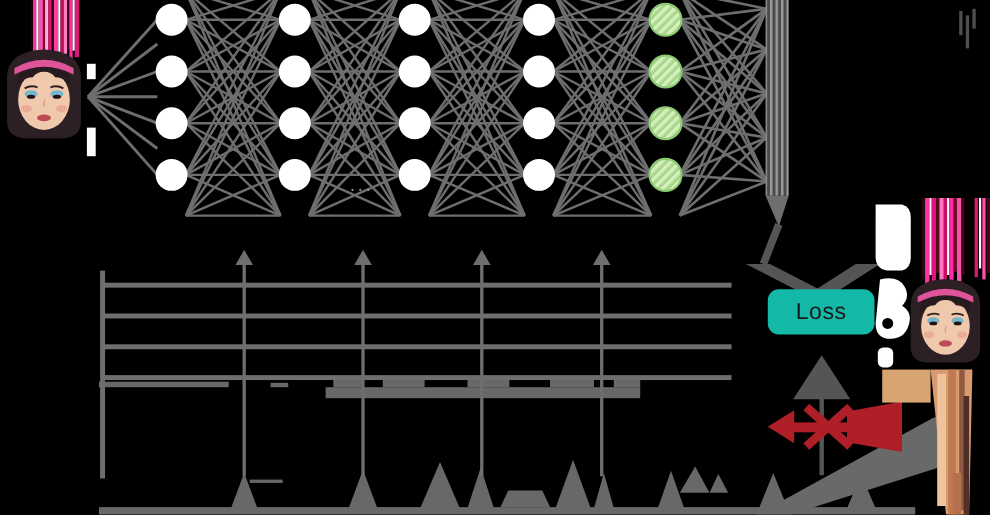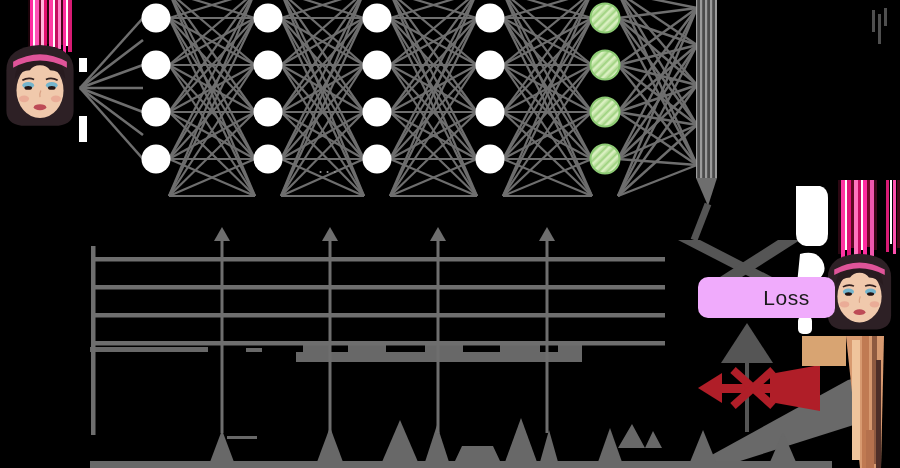--- a/index.html
+++ b/index.html
@@ -2,23 +2,23 @@
 <html><head>
 <meta charset="utf-8">
 <style>
   html,body{margin:0;padding:0;background:#000;}
   .stage{
     position:relative;width:900px;height:468px;background:#000;
     overflow:hidden;font-family:"Liberation Sans",sans-serif;
   }
   .stage svg{position:absolute;left:0;top:0;}
   .loss-box{
-    position:absolute;left:698px;top:277px;width:97px;height:41px;
-    background:#f0abfc;border-radius:10px;display:flex;align-items:center;
-    justify-content:center;z-index:5;padding-left:40px;
+    position:absolute;left:698px;top:263px;width:97px;height:41px;
+    background:#14b8a6;border-radius:10px;display:flex;align-items:center;
+    justify-content:center;z-index:5;
   }
   .loss-box span{
     color:#1a1a1a;font-size:21px;font-weight:400;letter-spacing:.5px;
     font-family:"Liberation Sans",sans-serif;
   }
   .layer-ellipsis{
     position:absolute;left:318px;top:163px;color:#8d8d8d;font-size:16px;
     letter-spacing:2px;z-index:4;font-family:"DejaVu Sans",sans-serif;
   }
 </style>

